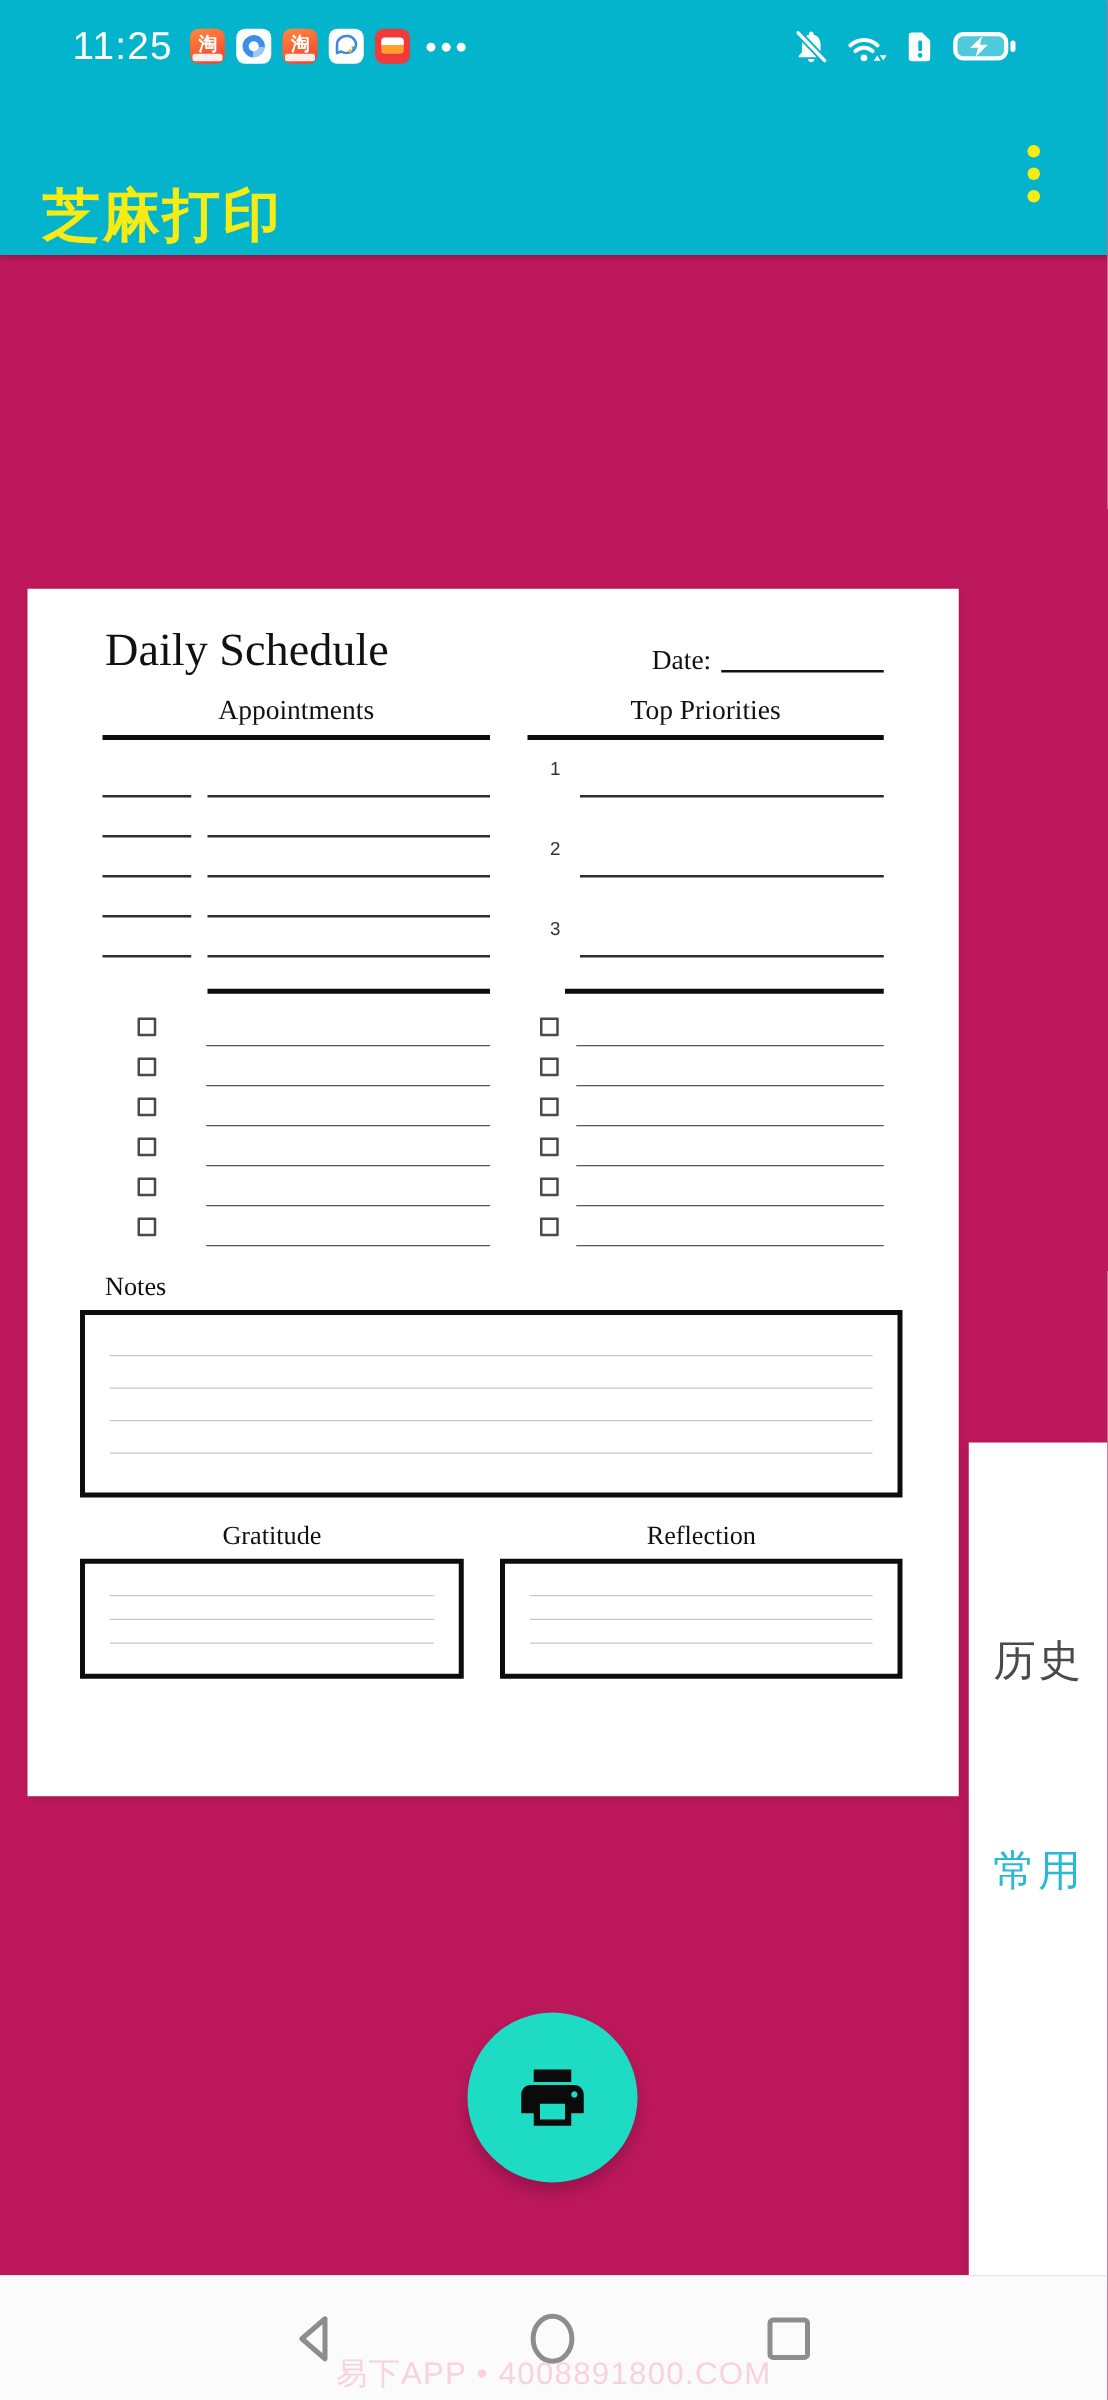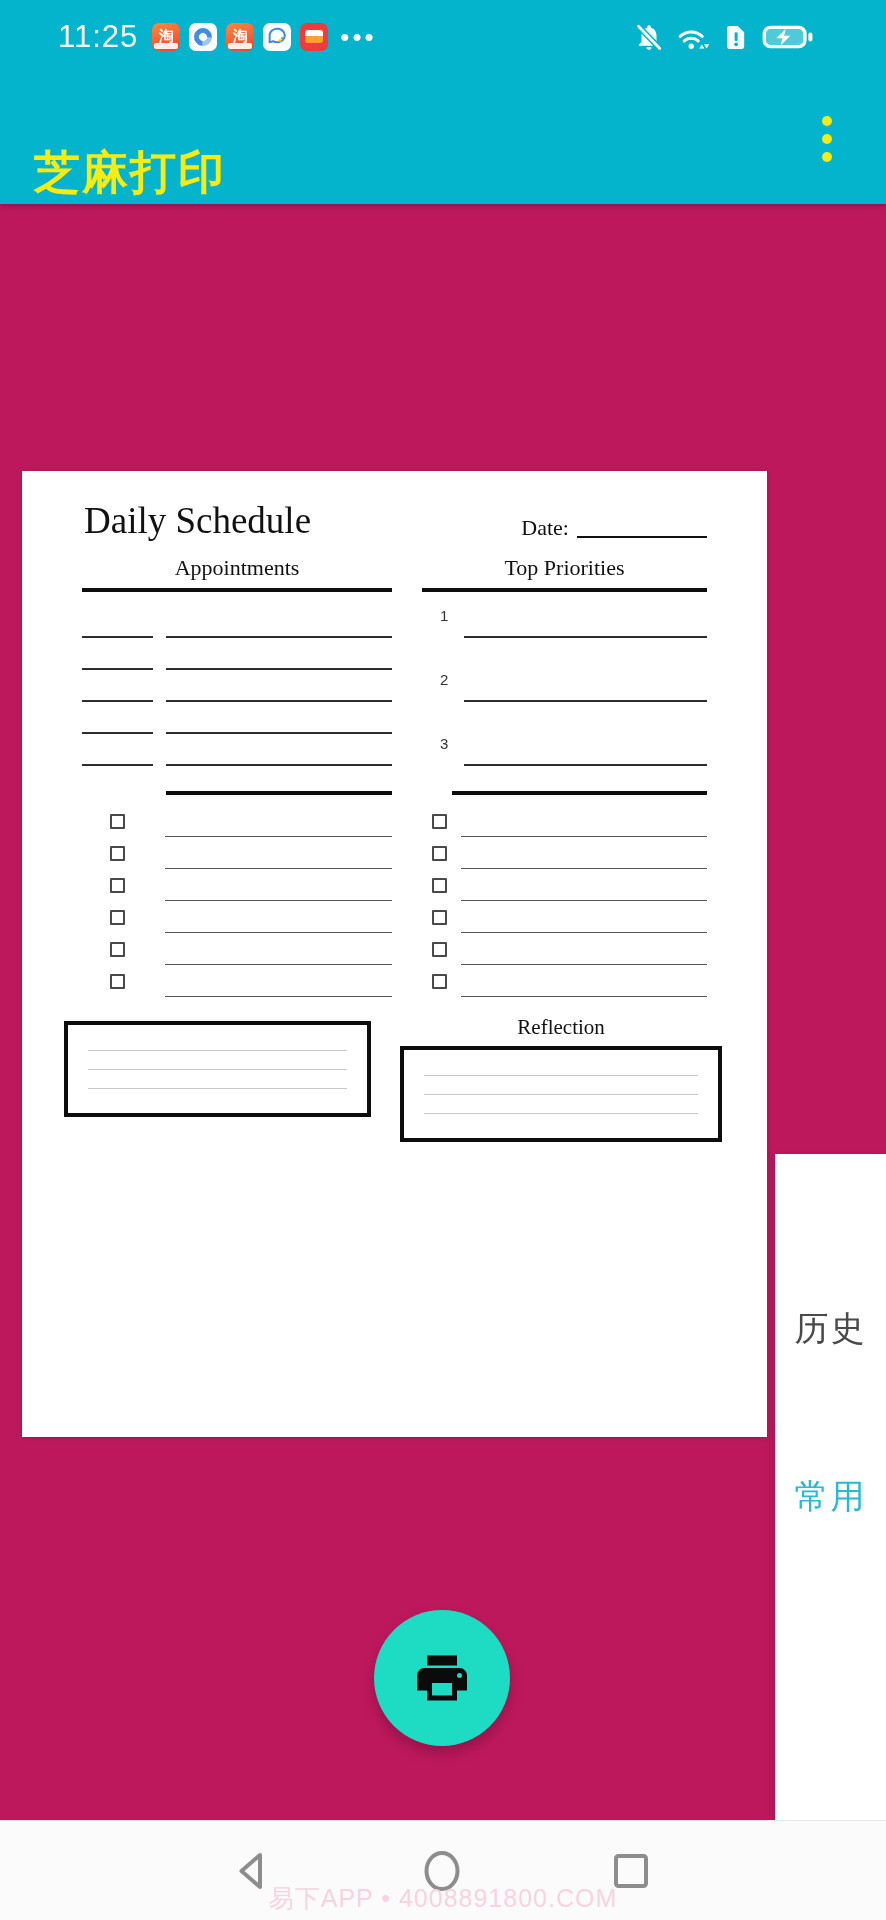--- a/index.html
+++ b/index.html
@@ -279,23 +279,35 @@
             <span class="cbox"></span>
             <span class="ln cline"></span>
           </div>
           <div class="crow">
             <span class="cbox"></span>
             <span class="ln cline"></span>
           </div>
         </div>
     </div>
 
+    <div class="notes-wrap">
+      <div class="notes-label">Notes</div>
+      <div class="frame notes-frame">
+        <div class="ruled">
+            <div class="rline"></div>
+            <div class="rline"></div>
+            <div class="rline"></div>
+            <div class="rline"></div>
+          </div>
+      </div>
+    </div>
 
     <div class="gr-row">
       <div class="gr-col">
+        <div class="gr-head">Gratitude</div>
         <div class="frame gr-frame">
           <div class="ruled">
               <div class="rline"></div>
               <div class="rline"></div>
               <div class="rline"></div>
             </div>
         </div>
       </div>
       <div class="gr-col right">
         <div class="gr-head">Reflection</div>

